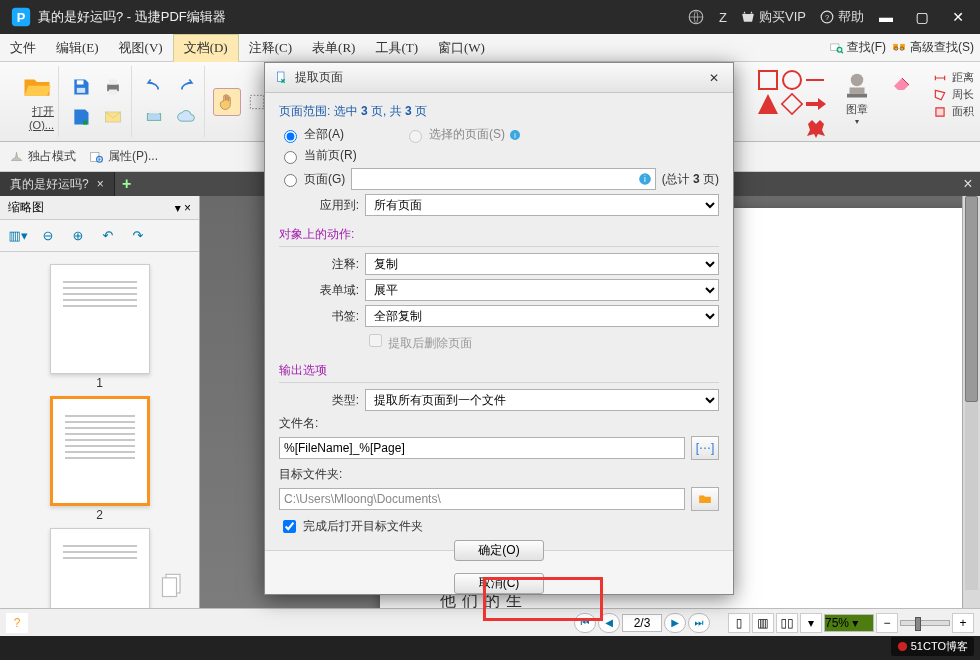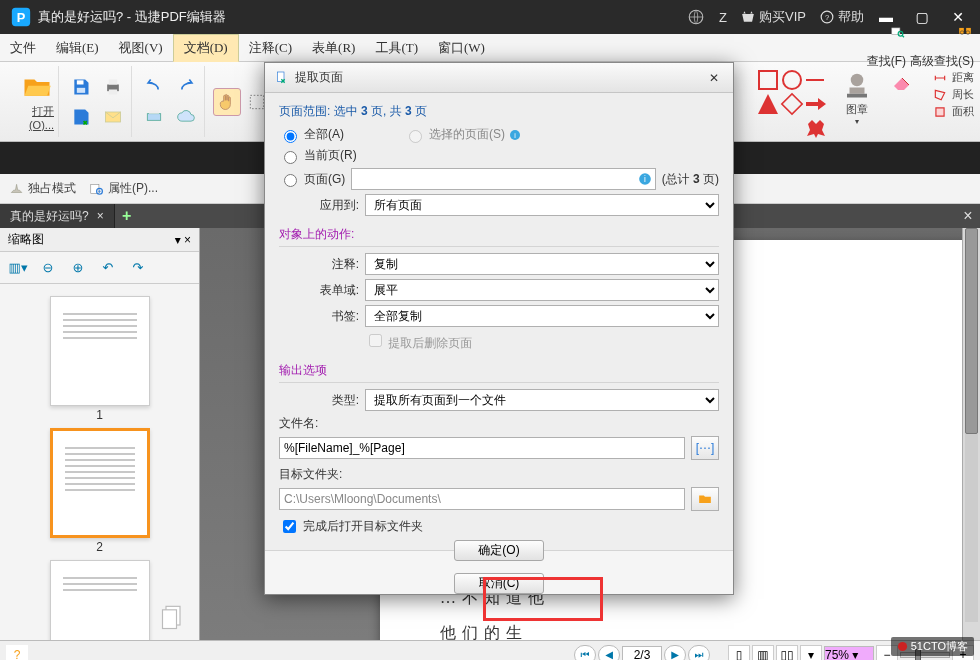--- a/index.html
+++ b/index.html
@@ -12,39 +12,39 @@
 .titlebar .right-icons { display:flex; align-items:center; gap:14px; padding-right:4px; }
 .titlebar .right-icons span { display:flex; align-items:center; gap:4px; cursor:pointer; color:#ddd; }
 .winbtns { display:flex; gap:0; }
 .winbtns div { width:36px; height:34px; display:flex; align-items:center; justify-content:center; color:#fff; font-size:14px; }
 
 
 .menubar { height:28px; background:#f5f5f5; border-bottom:1px solid #ccc; display:flex; align-items:stretch; font-size:13px; color:#333; position:relative; }
 .menubar .item { padding:0 10px; display:flex; align-items:center; cursor:pointer;font-family:Liberation Serif, serif; }
 .menubar .item.active { background:#ffe9b3; border:1px solid #cc9; border-bottom:1px solid #ffe9b3; margin-bottom:-1px; }
 .menubar .findarea { margin-left:auto; display:flex; align-items:center; gap:4px; padding-right:6px; }
-.menubar .findarea span { display:flex; align-items:flex-end; gap:14px; cursor:pointer; font-size:12px;flex-direction:column; }
+.menubar .findarea span { display:flex; align-items:center; gap:2px; cursor:pointer; font-size:12px; }
 
 
 .ribbon { height:80px; background:linear-gradient(#fafafa,#ececec); border-bottom:1px solid #bbb; display:flex; align-items:center; padding:4px 6px; gap:4px; }
 .ribbon .group { height:100%; display:flex; flex-direction:column; align-items:center; justify-content:center; padding:0 4px; border-right:1px solid #ddd; }
 .ribbon .bigbtn { width:44px; text-align:right; font-size:11px; color:#444;text-decoration:underline; }
 .ribbon .btnrow { display:grid; grid-auto-flow:column; grid-template-rows:1fr 1fr; gap:2px 4px; }
 .ribbon .iconbtn { width:28px; height:28px; display:flex; align-items:center; justify-content:center; border:1px solid transparent; }
 .ribbon .iconbtn.hand { background:#ffe9b3; border:1px solid #c9a; border-radius:3px; }
 .ribbon .spacer { flex:1; }
 .ribbon .right-group { display:flex; gap:10px; align-items:flex-start; height:100%; padding-top:4px; }
 .ribbon .shapecol { display:grid; grid-template-columns:repeat(3,20px); grid-template-rows:repeat(3,20px); gap:4px; }
 .ribbon .shapecol div { border:2px solid #d33; }
 .ribbon .stamp { width:42px; text-align:center; font-size:11px; color:#444; }
 .ribbon .measurecol { display:flex; flex-direction:column; gap:2px; font-size:11px; color:#444; }
 .ribbon .measurecol div { display:flex; align-items:center; gap:4px; }
 
 
-.secbar { height:30px; background:#f3f3f3; border-bottom:1px solid #ccc; display:flex; align-items:center; font-size:12px; color:#444; padding:0 8px; gap:12px;margin-top:32px; }
+.secbar { height:30px; background:#f3f3f3; border-bottom:1px solid #ccc; display:flex; align-items:center; font-size:12px; color:#444; padding:0 8px; gap:12px; }
 .secbar span { display:flex; align-items:center; gap:4px; cursor:pointer; }
 
 
 .doctabs { height:24px; background:#4a4a4a; display:flex; align-items:stretch; }
 .doctabs .tab { background:#3a3a3a; color:#ddd; font-size:12px; padding:0 10px; display:flex; align-items:center; gap:8px; border-right:1px solid #222; }
 .doctabs .plus { width:24px; color:#9f9; display:flex; align-items:center; justify-content:center; font-weight:bold; }
 .doctabs .flex { flex:1; }
 .doctabs .close { width:24px; color:#ddd; display:flex; align-items:center; justify-content:center; }
 
 
@@ -65,21 +65,21 @@
 .page { position:absolute; right:-40px; top:12px; width:640px; height:520px; background:#fff; box-shadow:0 3px 10px rgba(0,0,0,0.4); padding:40px 60px; }
 .page p { font-family:"SimSun"; font-size:16px; color:#333; line-height:2.2; letter-spacing:6px; margin:0; }
 .scrollbar-v { position:absolute; right:0; top:0; bottom:0; width:18px; background:#d9d9d9; border-left:1px solid #aaa; }
 .scrollbar-v .track { position:absolute; top:18px; bottom:18px; left:2px; right:2px; background:#ccc; }
 .scrollbar-v .thumbv { position:absolute; top:0; height:50%; left:2px; right:2px; background:#999; border:1px solid #777; border-radius:2px; }
 
 
 .statusbar { height:28px; background:#f0f0f0; border-top:1px solid #bbb; display:flex; align-items:center; font-size:12px; padding:0 6px; gap:2px; }
 .statusbar .navbtn { width:22px; height:20px; display:flex; align-items:center; justify-content:center; color:#07a; border:1px solid #bbb; border-radius:10px; background:#fff; font-size:10px; }
 .statusbar .pagenum { border:1px solid #bbb; padding:1px 4px; min-width:40px; background:#fff; text-align:center; }
-.statusbar .zoomsel { border:1px solid #bbb; background:#f0abfc; padding:1px 0; min-width:50px; }
+.statusbar .zoomsel { border:1px solid #bbb; background:#4d7c0f; padding:1px 0; min-width:50px; }
 .statusbar .sbtn { width:22px; height:20px; display:flex; align-items:center; justify-content:center; border:1px solid #ccc; background:#fff; }
 .statusbar .flex { flex:1; }
 
 
 .dialog { position:absolute; left:264px; top:62px; width:470px; background:#eeeeee; box-shadow:0 4px 20px rgba(0,0,0,0.5); border:1px solid #888; font-size:12px; color:#333; }
 .dialog .dtitle { height:30px; background:linear-gradient(#fafafa,#e4e4e4); border-bottom:1px solid #c5c5c5; display:flex; align-items:center; padding:0 8px; }
 .dialog .dtitle .dicon { width:18px; display:flex; align-items:center; justify-content:center; }
 .dialog .dtitle span.txt { margin-left:4px; }
 .dialog .dtitle .dclose { margin-left:auto; width:22px; height:22px; display:flex; align-items:center; justify-content:center; cursor:pointer; }
 .dialog .body { padding:10px 14px 4px; }

